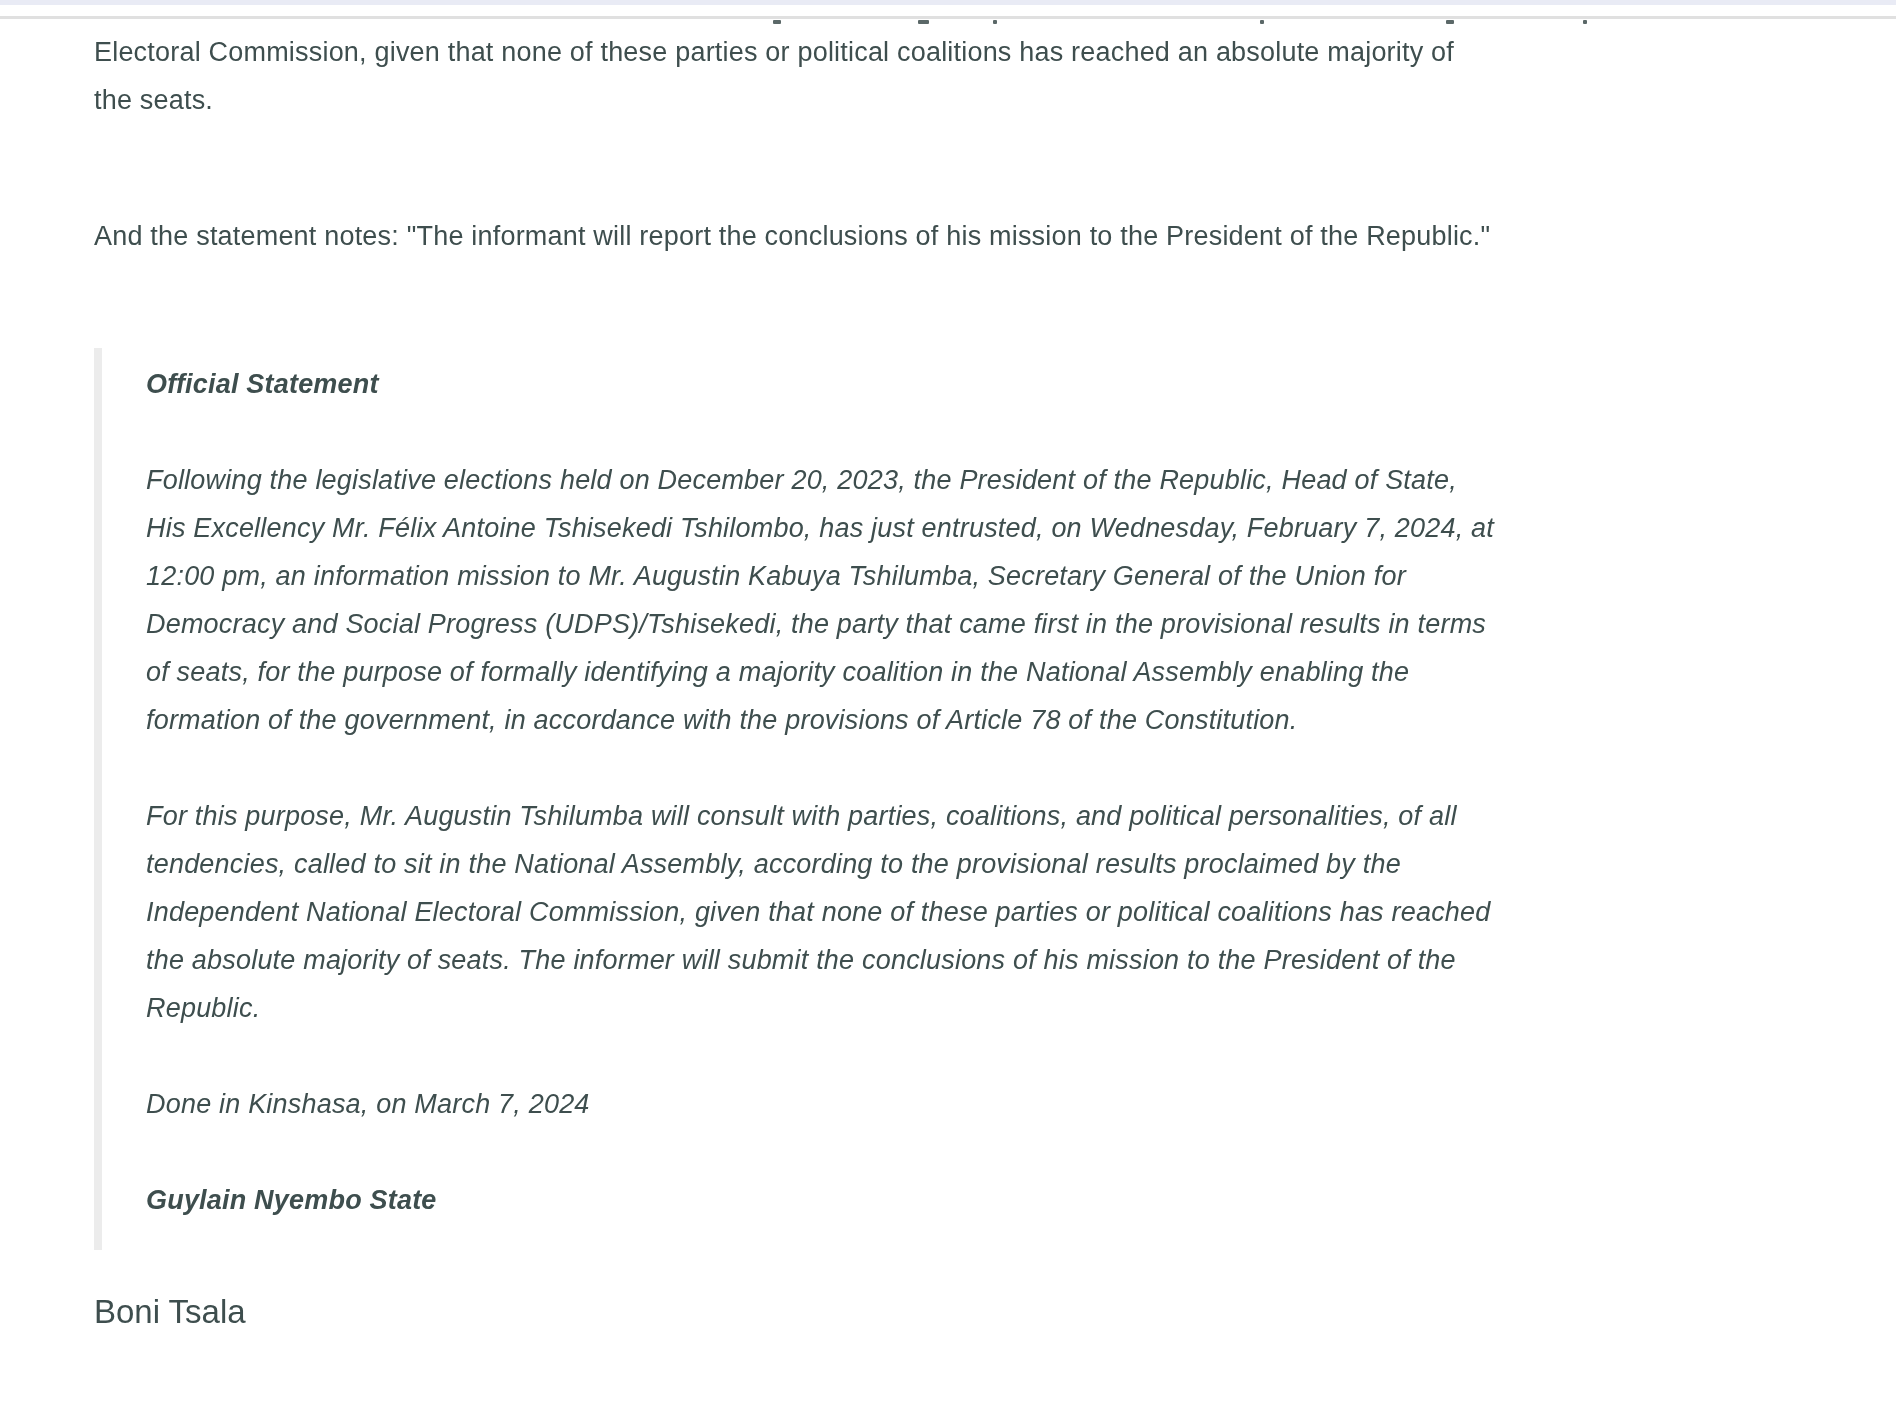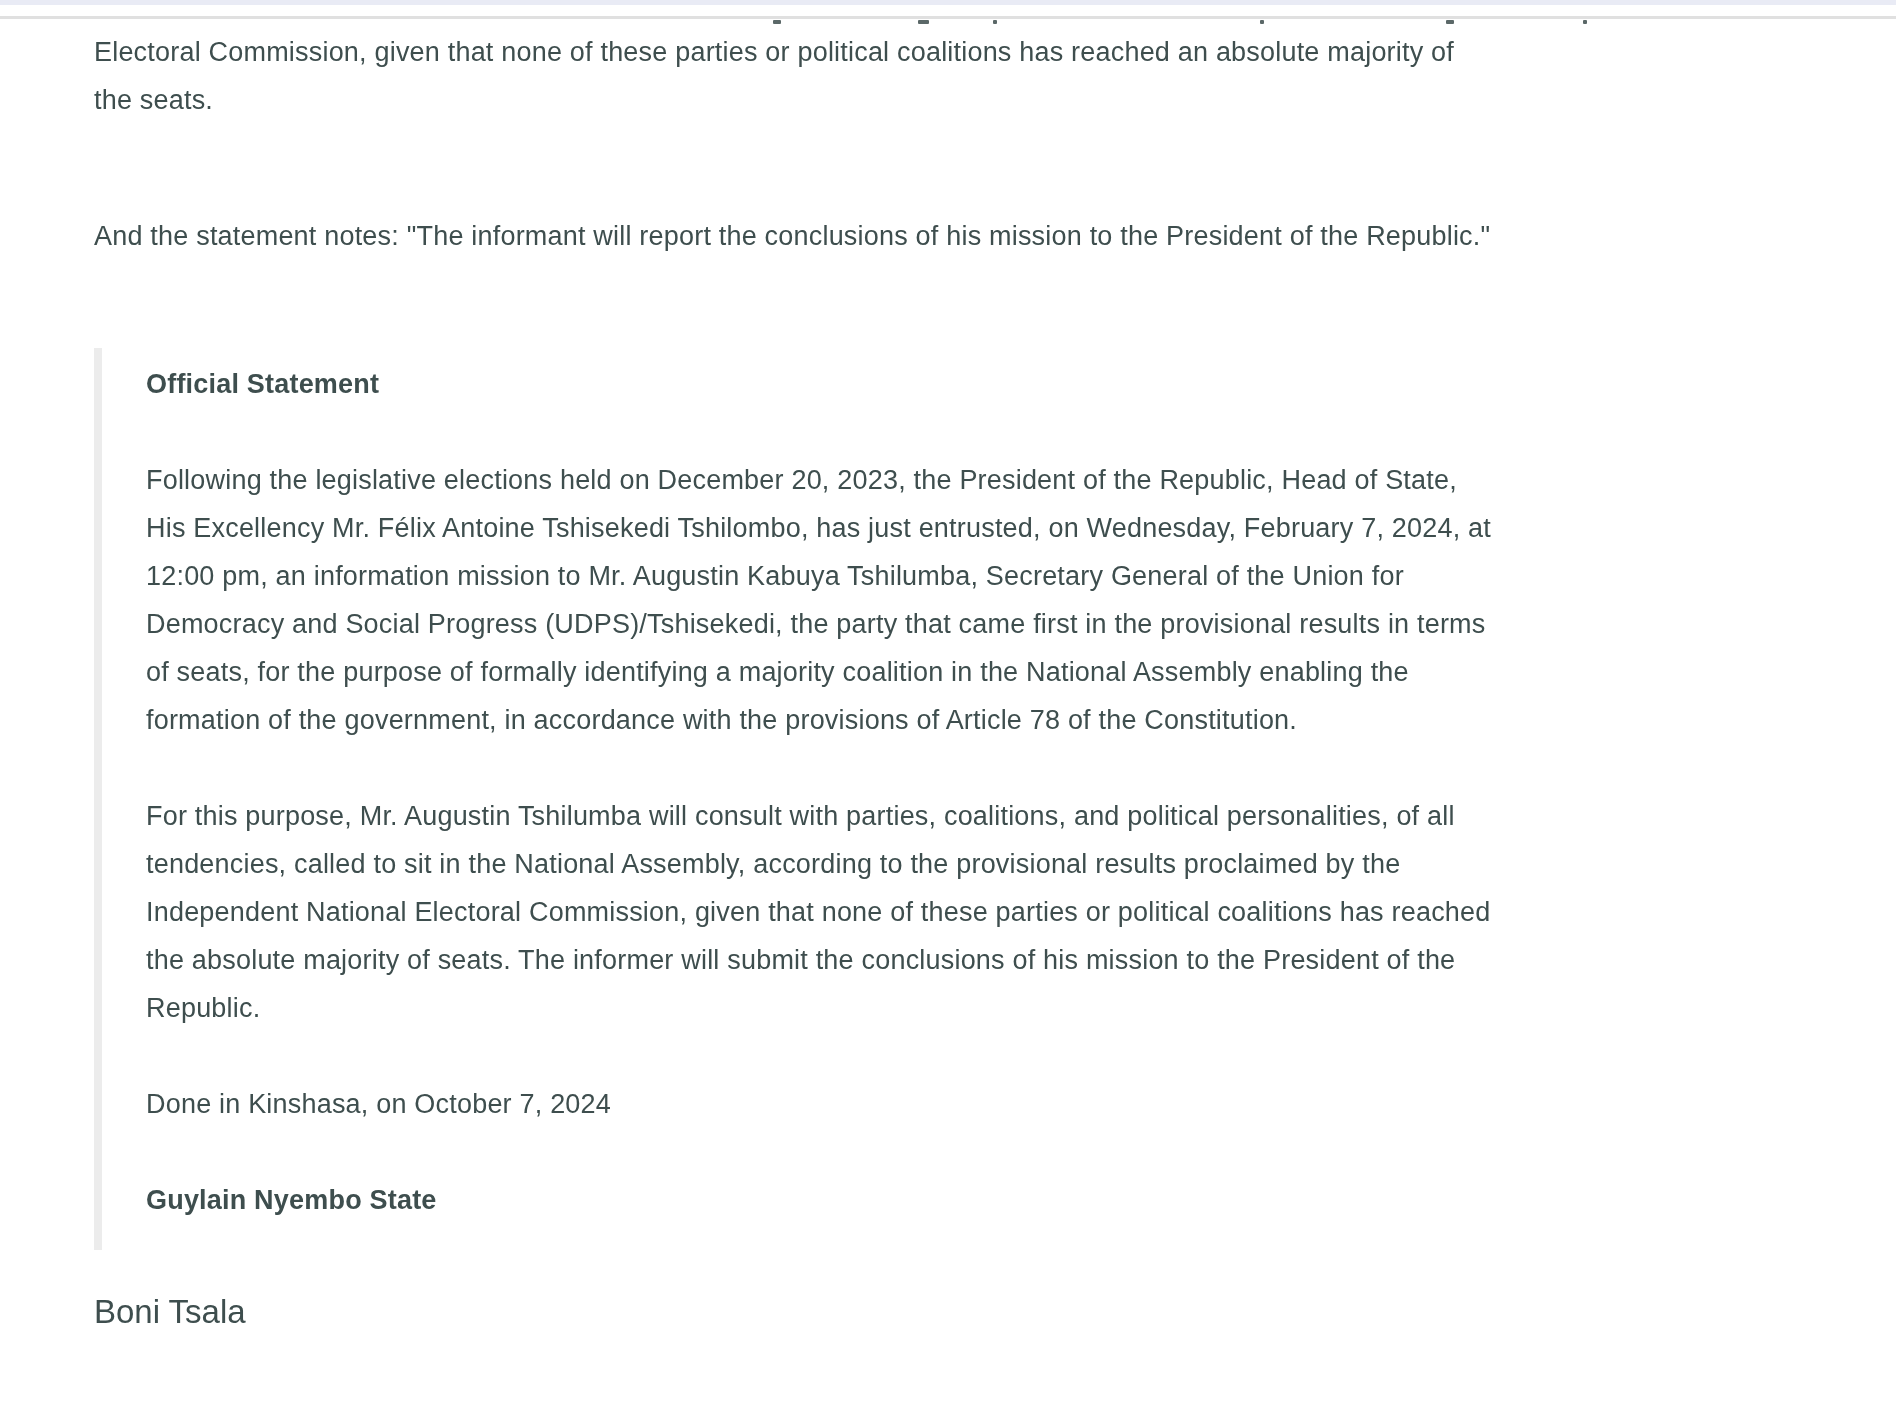--- a/index.html
+++ b/index.html
@@ -38,21 +38,21 @@
     margin:0 0 88px 0;max-width:1800px;
   }
   blockquote.statement{
     margin:0 0 38px 0;
     border-left:8px solid var(--quote-border-color);
     padding:12px 0 26px 44px;
     max-width:1460px;
   }
   blockquote.statement p{
     font-size:27px;line-height:48px;letter-spacing:.2px;
-    margin:48px 0;max-width:1408px;
+    margin:48px 0;max-width:1408px;font-style:italic;
   }
   blockquote.statement p:first-child{margin-top:0;}
   blockquote.statement p:last-child{margin-bottom:0;}
   .bold{font-weight:bold;font-size:28px;}
   .author-para{
     font-size:33px;line-height:48px;margin:0;
   }
 </style>
 </head>
 <body>
@@ -71,18 +71,18 @@
 
 <div class="article">
   <p class="body-para">Electoral Commission, given that none of these parties or political coalitions has reached an absolute majority of the seats.</p>
 
   <p class="body-para">And the statement notes: "The informant will report the conclusions of his mission to the President of the Republic."</p>
 
   <blockquote class="statement">
     <p class="bold">Official Statement</p>
     <p>Following the legislative elections held on December 20, 2023, the President of the Republic, Head of State, His Excellency Mr. Félix Antoine Tshisekedi Tshilombo, has just entrusted, on Wednesday, February 7, 2024, at 12:00 pm, an information mission to Mr. Augustin Kabuya Tshilumba, Secretary General of the Union for Democracy and Social Progress (UDPS)/Tshisekedi, the party that came first in the provisional results in terms of seats, for the purpose of formally identifying a majority coalition in the National Assembly enabling the formation of the government, in accordance with the provisions of Article 78 of the Constitution.</p>
     <p>For this purpose, Mr. Augustin Tshilumba will consult with parties, coalitions, and political personalities, of all tendencies, called to sit in the National Assembly, according to the provisional results proclaimed by the Independent National Electoral Commission, given that none of these parties or political coalitions has reached the absolute majority of seats. The informer will submit the conclusions of his mission to the President of the Republic.</p>
-    <p>Done in Kinshasa, on October 7, 2024</p>
+    <p>Done in Kinshasa, on March 7, 2024</p>
     <p class="bold">Guylain Nyembo State</p>
   </blockquote>
 
   <p class="author-para">Boni Tsala</p>
 </div>
 
 </body></html>

